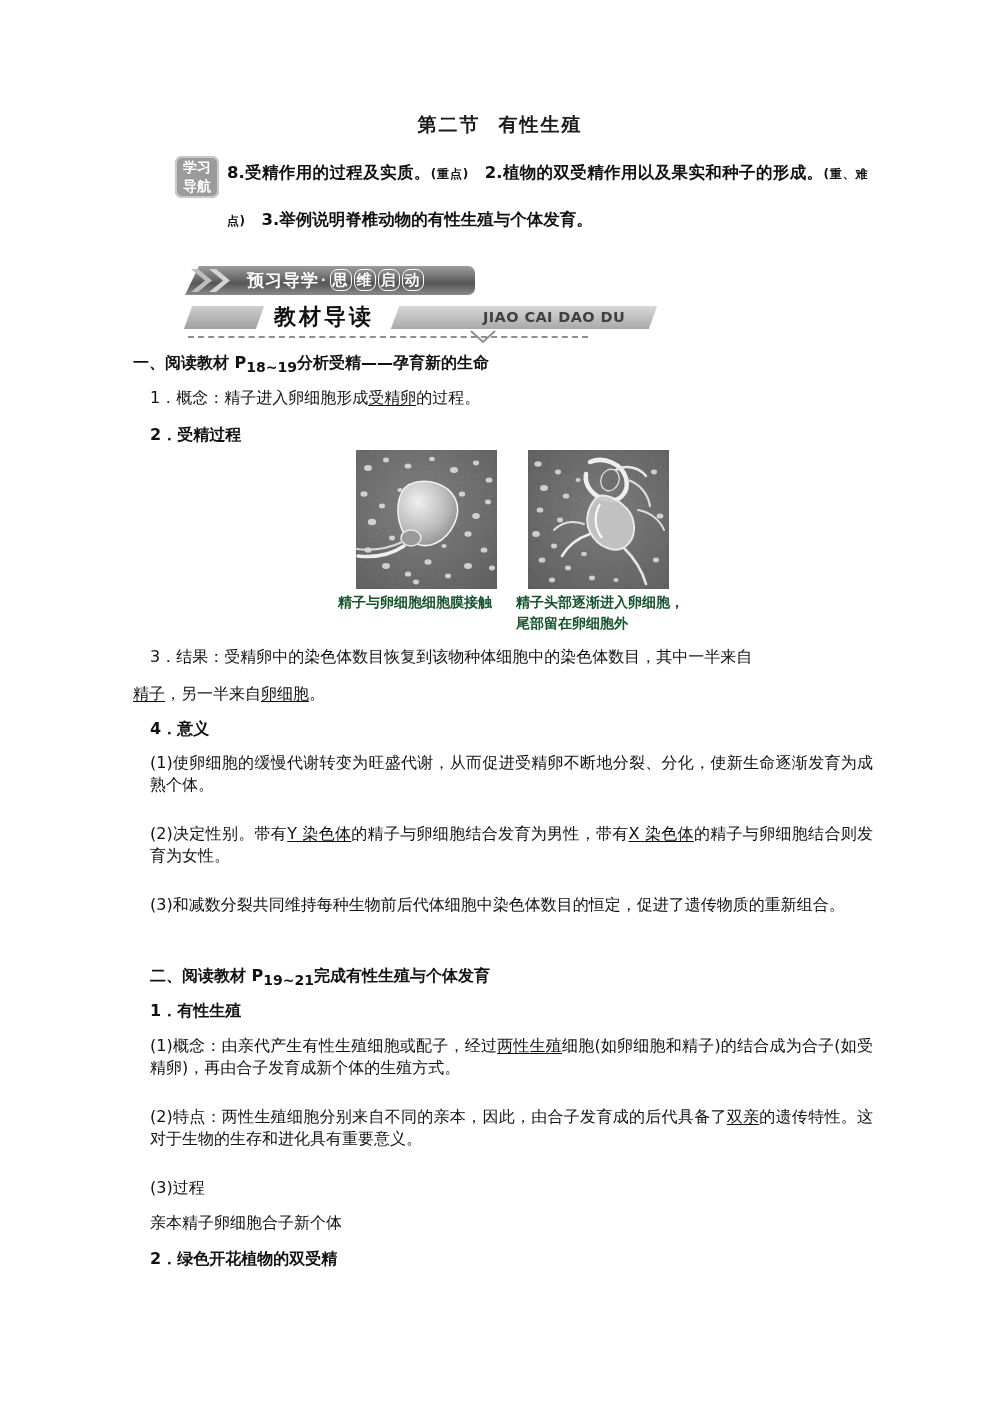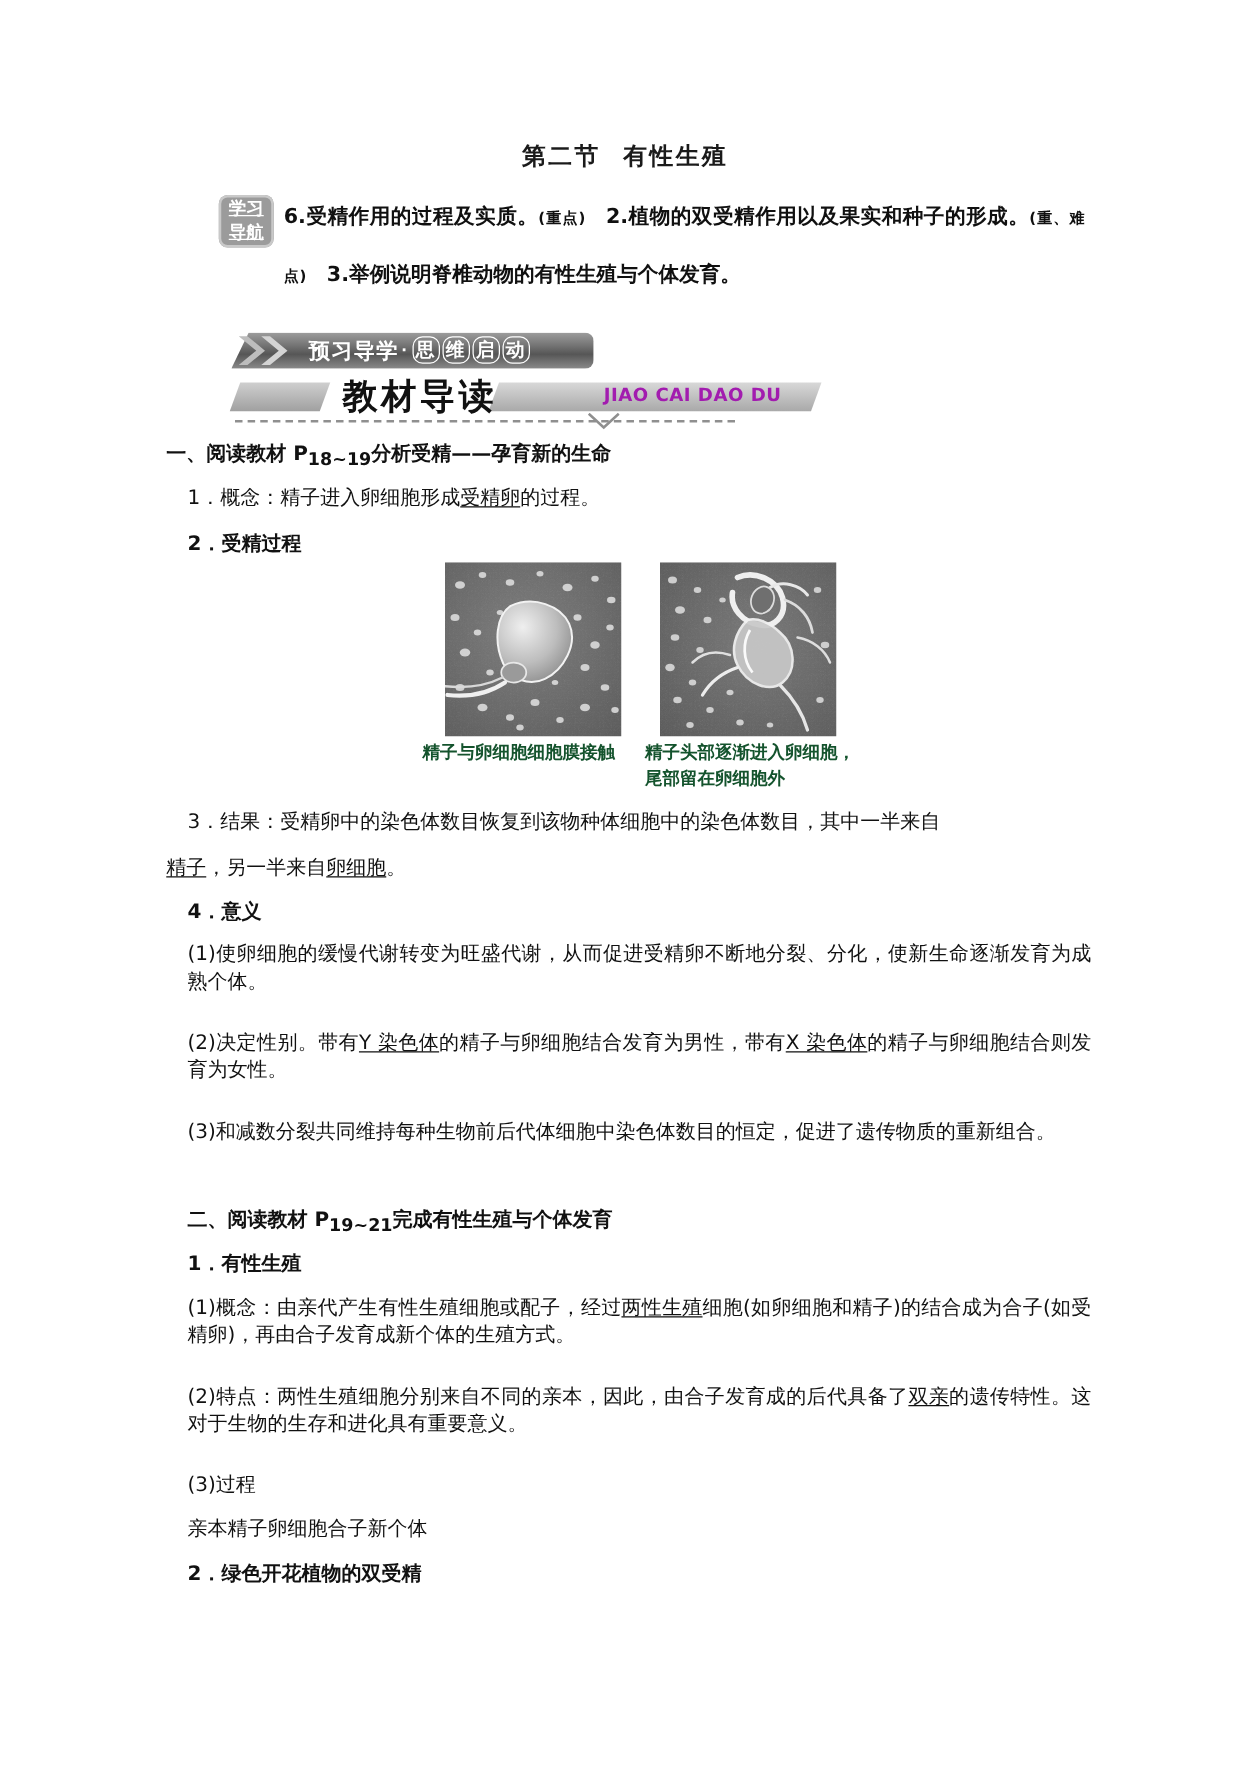--- a/index.html
+++ b/index.html
@@ -51,21 +51,21 @@
     box-shadow: inset 0 0 0 2px #c9c9c9;
     color: #ffffff;
     font-size: 14px;
     font-weight: 700;
     line-height: 19px;
     text-align: center;
     padding-top: 2px;
     box-sizing: border-box;
     letter-spacing: 0px;
   }
-  .obj-badge span { display: block; text-decoration: underline; }
+  .obj-badge span { display: block; }
   .obj-text {
     font-size: 16.5px;
     font-weight: 700;
     line-height: 45px;
     color: #101010;
     text-align: justify;
   }
   .obj-text .tag {
     font-size: 12px;
     font-weight: 700;
@@ -157,40 +157,40 @@
   .sb-block1 {
     position: absolute;
     left: 0; top: 4px;
     width: 72px; height: 23px;
     background: linear-gradient(to bottom, #cfcfcf, #a0a0a0);
     transform: skewX(-20deg);
   }
   .sb-title {
     position: absolute;
     left: 86px; top: 0px;
-    font-size: 28px;
+    font-size: 22px;
     font-weight: 700;
     letter-spacing: 3px;
     color: #111111;
     line-height: 30px;
     white-space: nowrap;
   }
   .sb-block2 {
     position: absolute;
     left: 207px; top: 4px;
     width: 258px; height: 23px;
     background: linear-gradient(to bottom, #d8d8d8, #a9a9a9);
     transform: skewX(-20deg);
   }
   .sb-pinyin {
     position: absolute;
     left: 295px; top: 5px;
     font-size: 14.5px;
     font-weight: 700;
-    color: #a21caf;
+    color: #404040;
     letter-spacing: 0.4px;
     line-height: 21px;
     white-space: nowrap;
   }
   .sb-dash {
     position: absolute;
     left: 0; top: 34px;
     width: 400px;
     border-top: 2px dashed #8f8f8f;
   }
@@ -266,21 +266,21 @@
   <div class="chapter-title">
     <span>第二节</span><span class="sep"></span><span>有性生殖</span>
   </div>
 
   <div class="objectives">
     <div class="obj-badge">
       <span>学习</span>
       <span>导航</span>
     </div>
     <div class="obj-text">
-      <span>6.受精作用的过程及实质。</span><span class="tag">(重点)</span><span class="gap"></span><span>2.植物的双受精作用以及果实和种子的形成。</span><span class="tag">(重、难点)</span><span class="gap"></span><span>3.举例说明脊椎动物的有性生殖与个体发育。</span>
+      <span>8.受精作用的过程及实质。</span><span class="tag">(重点)</span><span class="gap"></span><span>2.植物的双受精作用以及果实和种子的形成。</span><span class="tag">(重、难点)</span><span class="gap"></span><span>3.举例说明脊椎动物的有性生殖与个体发育。</span>
     </div>
   </div>
 
   <div class="section-banner">
     <div class="banner-bg"></div>
     <svg class="banner-chevrons" viewBox="0 0 54 25">
       <path d="M2 1 L16 12.5 L2 24 L9 24 L23 12.5 L9 1 Z" fill="#bdbdbd"></path>
       <path d="M20 1 L34 12.5 L20 24 L27 24 L41 12.5 L27 1 Z" fill="#d4d4d4"></path>
     </svg>
     <div class="banner-label">

